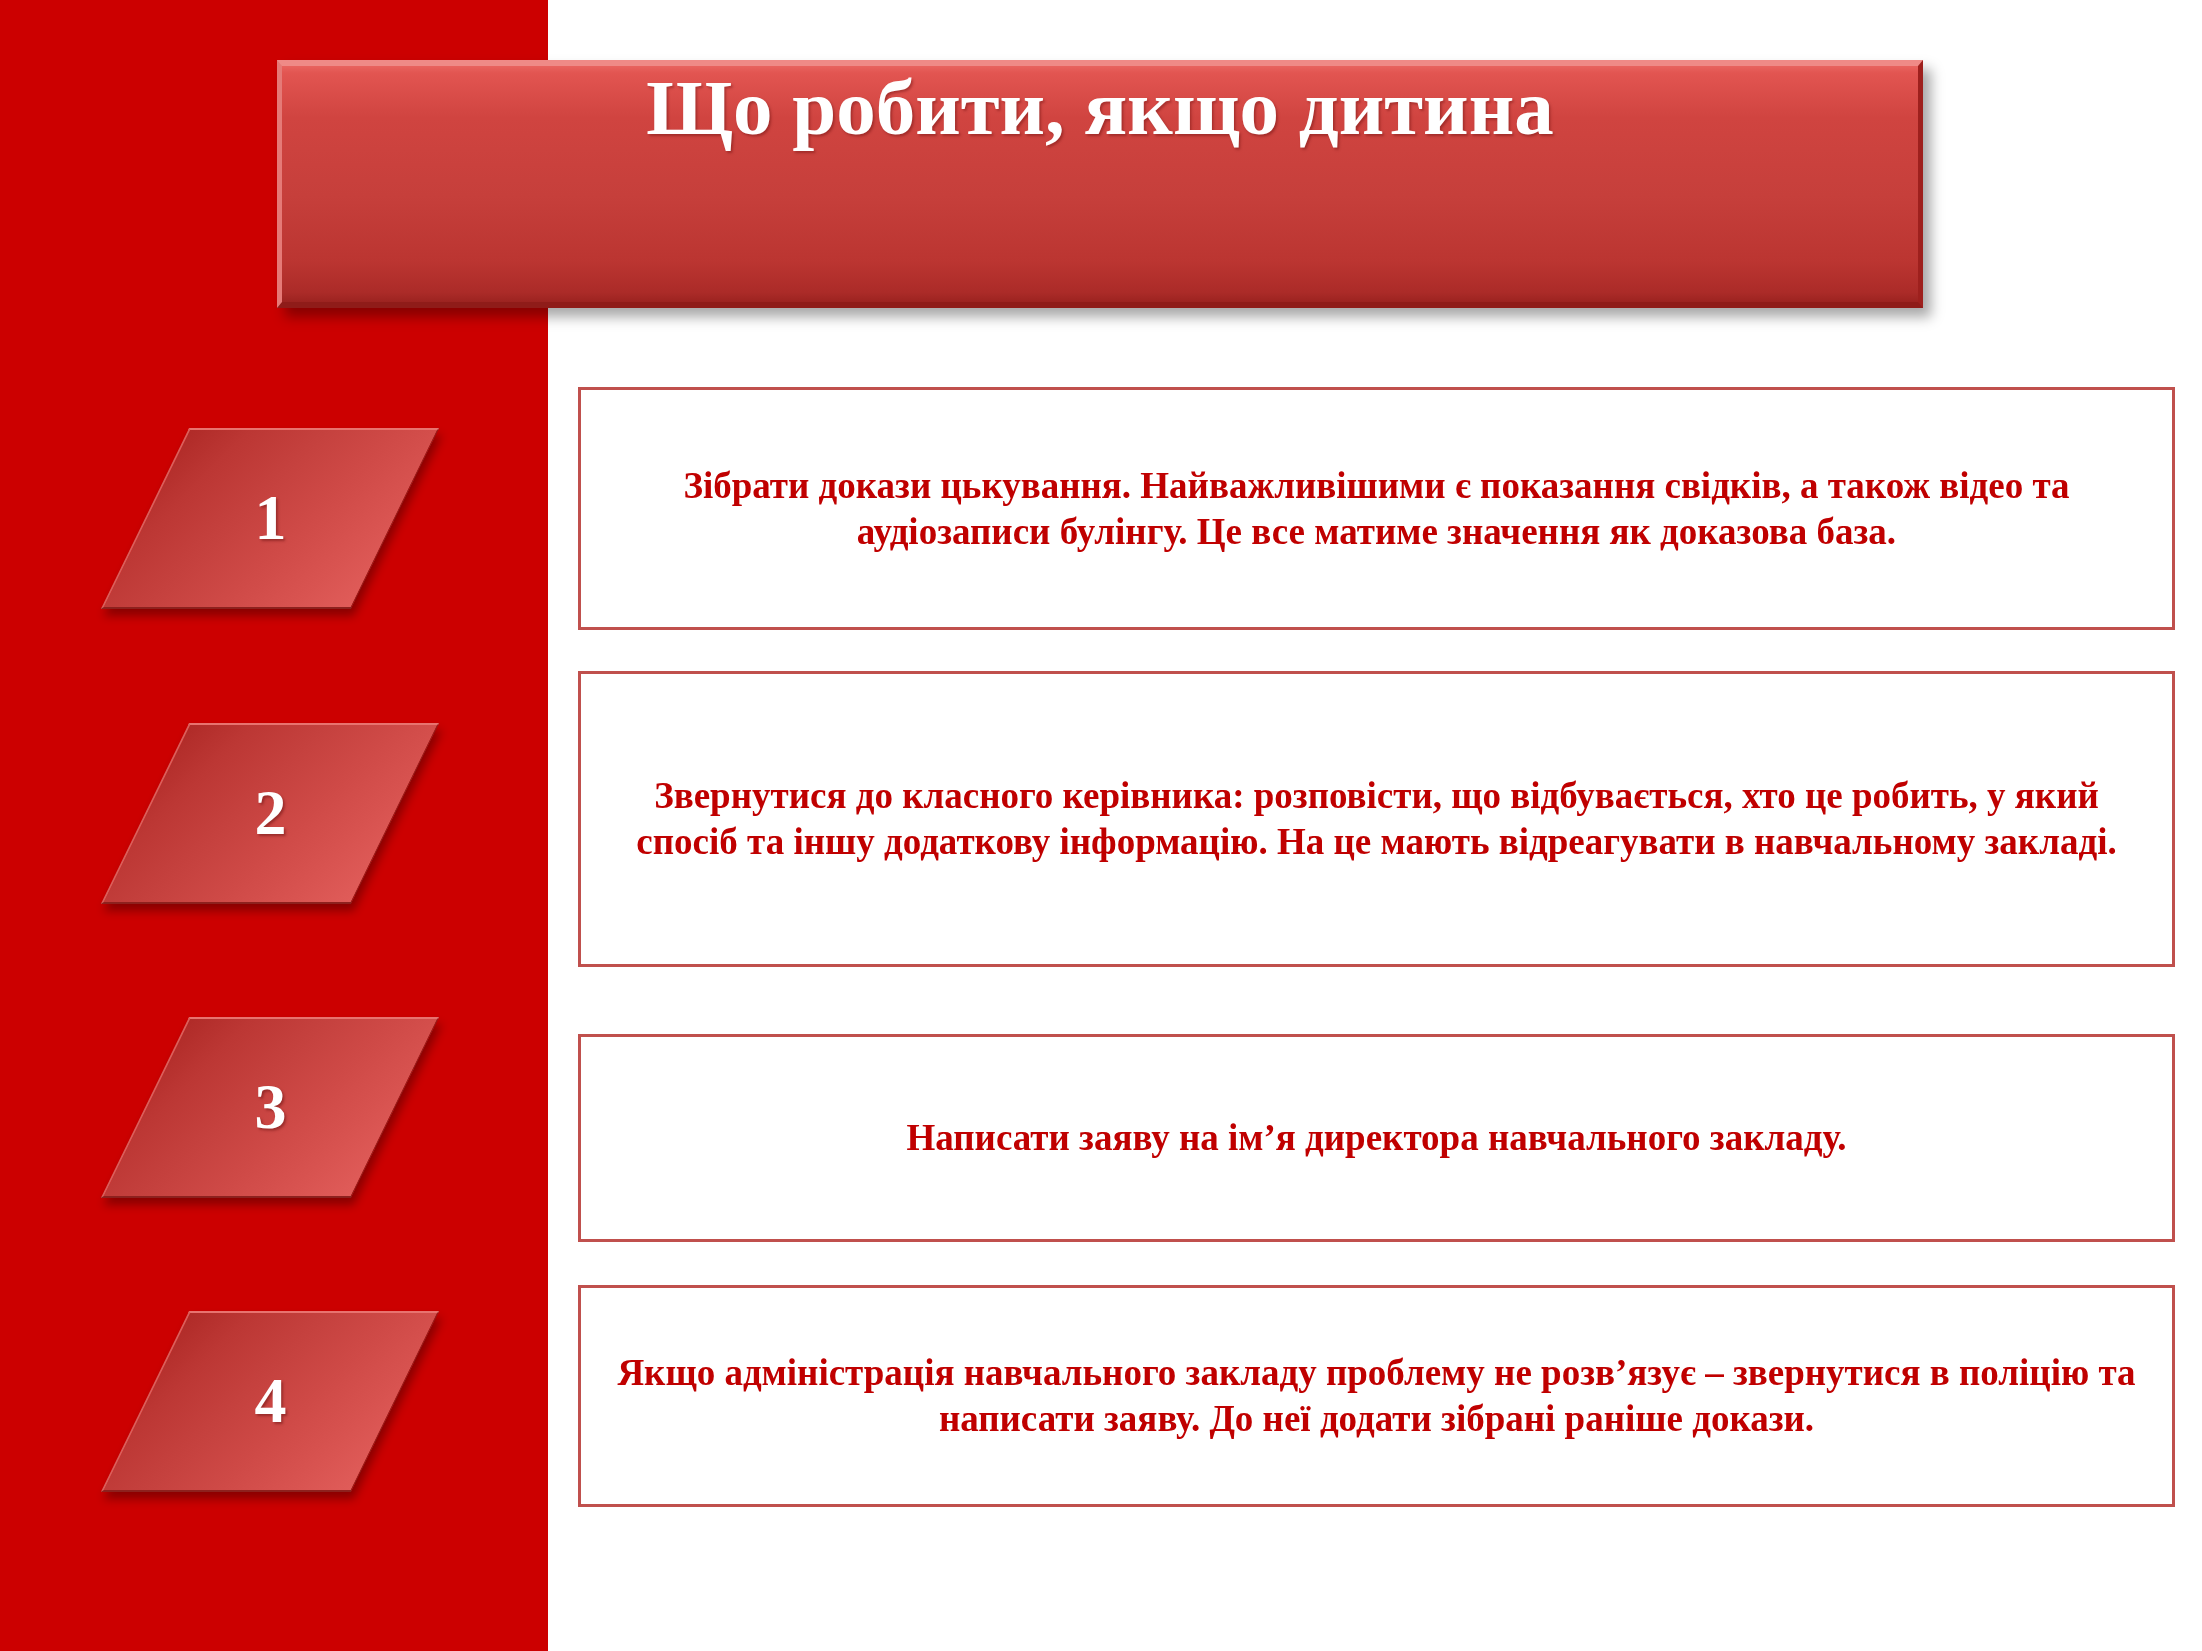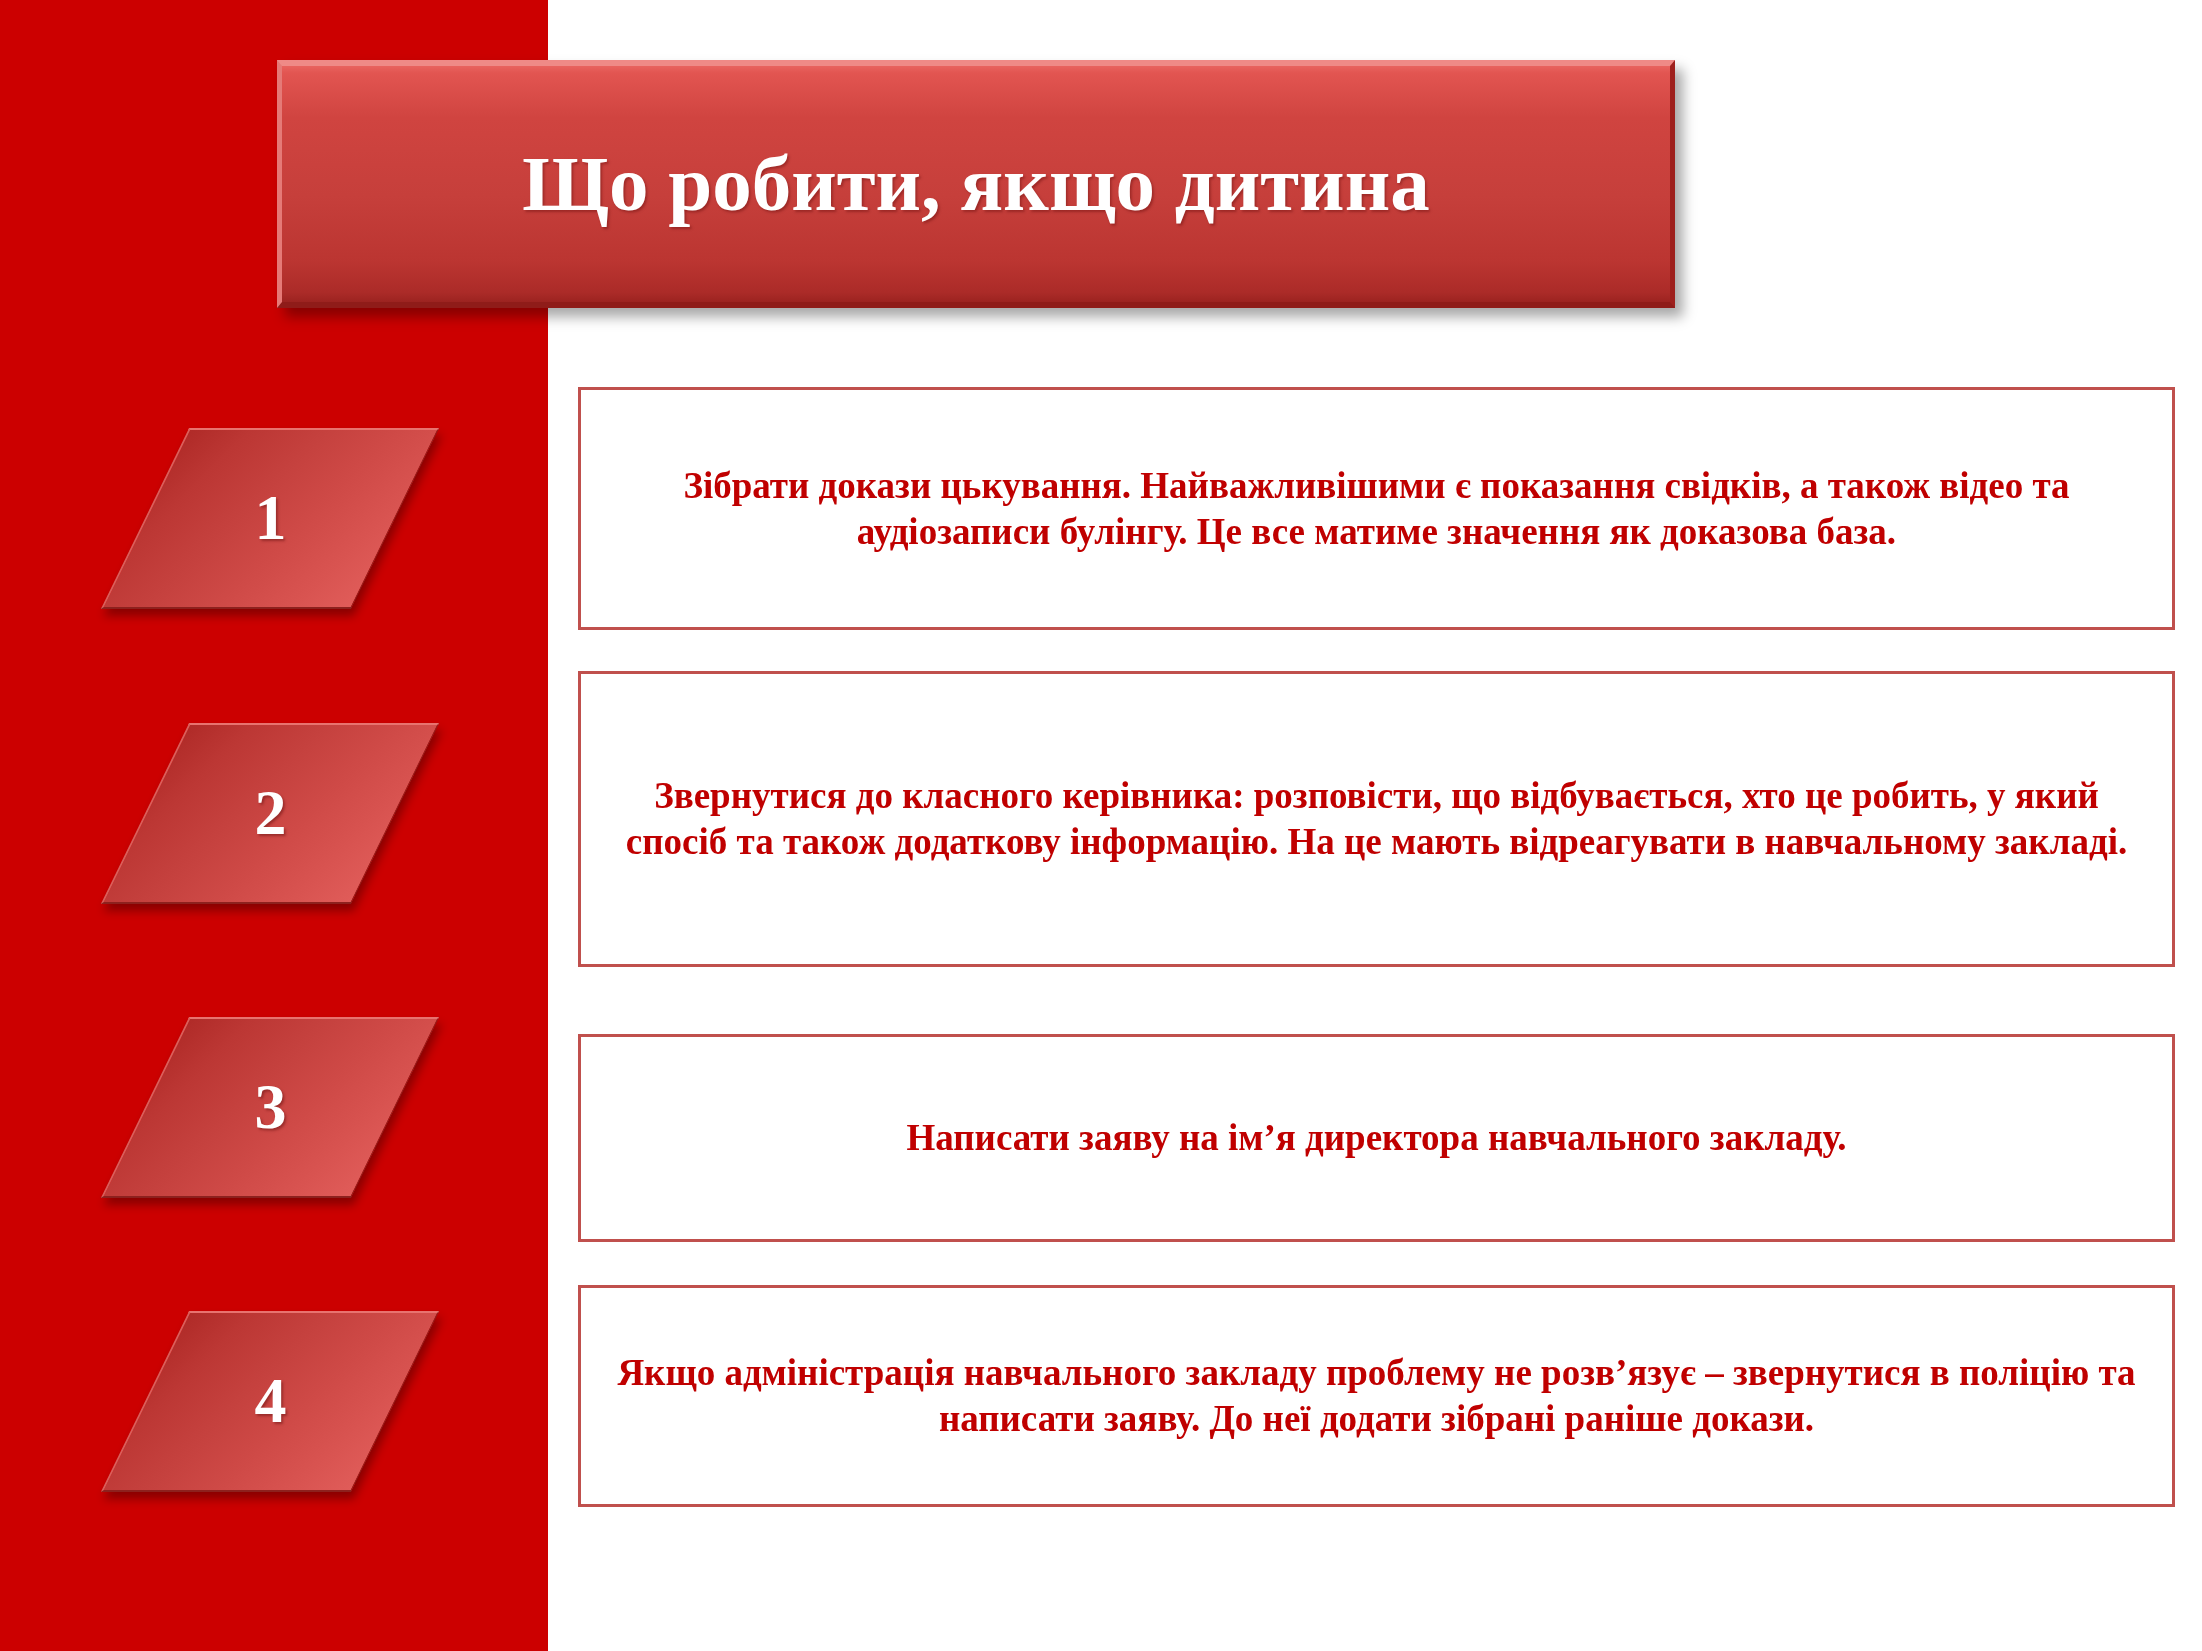--- a/index.html
+++ b/index.html
@@ -23,38 +23,37 @@
     width: 548px;
     height: 1652px;
     background: #cc0000;
   }
 
   
   #title-banner {
     position: absolute;
     left: 277px;
     top: 60px;
-    width: 1398px;
+    width: 1646px;
     height: 248px;
     background: linear-gradient(180deg,
                 #e8635f 0%,
                 #e25551 3%,
                 #d04440 22%,
                 #c63f3b 55%,
                 #bb3531 83%,
                 #ab2b28 96%,
                 #9c2320 100%);
     border-top: 6px solid #ef8a87;
     border-left: 5.2px solid #e57a77;
     border-right: 5.2px solid #9e201d;
     border-bottom: 6.9px solid #8f1c19;
     box-sizing: border-box;
     box-shadow: 7.7px 8.6px 12px rgba(0,0,0,0.34);
     display: flex;
-    align-items: center;
     justify-content: center;
   }
   #title-text {
     color: #ffffff;
     font-size: 79px;
     font-weight: bold;
     line-height: 1.07;
     text-align: center;
     letter-spacing: 0px;
     text-shadow: 1.7px 1.7px 2.6px rgba(80,0,0,0.35);
@@ -145,21 +144,21 @@
   <span>3</span>
 </div>
 <div class="step-number" id="step-number-4">
   <span>4</span>
 </div>
 
 <div class="content-box" id="content-box-1">
   <p>Зібрати докази цькування. Найважливішими є показання свідків, а також відео та аудіозаписи булінгу. Це все матиме значення як доказова база.</p>
 </div>
 <div class="content-box" id="content-box-2">
-  <p>Звернутися до класного керівника: розповісти, що відбувається, хто це робить, у який спосіб та також додаткову інформацію. На це мають відреагувати в навчальному закладі.</p>
+  <p>Звернутися до класного керівника: розповісти, що відбувається, хто це робить, у який спосіб та іншу додаткову інформацію. На це мають відреагувати в навчальному закладі.</p>
 </div>
 <div class="content-box" id="content-box-3">
   <p>Написати заяву на ім’я директора навчального закладу.</p>
 </div>
 <div class="content-box" id="content-box-4">
   <p>Якщо адміністрація навчального закладу проблему не розв’язує – звернутися в поліцію та написати заяву. До неї додати зібрані раніше докази.</p>
 </div>
 
 
 </body></html>

